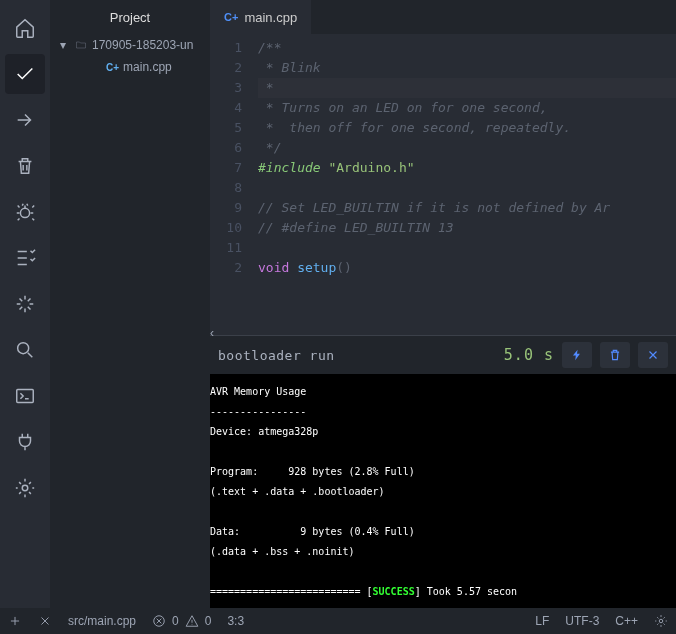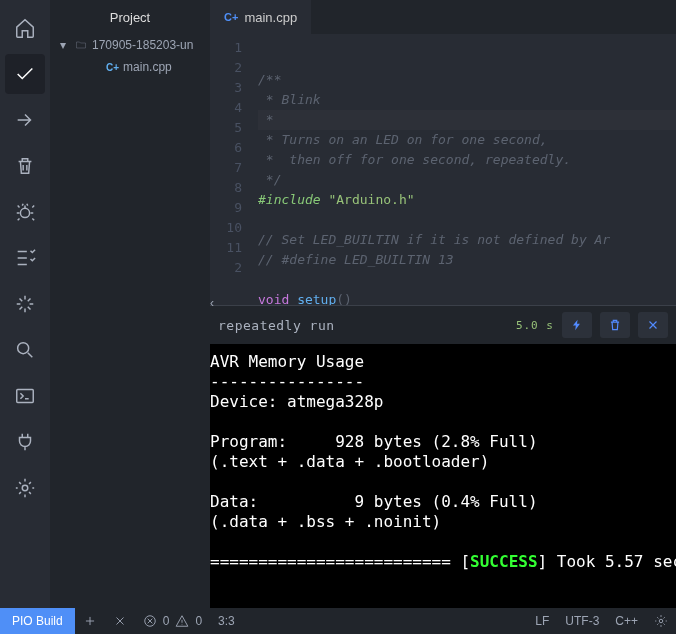--- a/index.html
+++ b/index.html
@@ -14,35 +14,35 @@
 .tree { padding:0 4px 0 8px; font-size:12px; }
 .tree .row { display:flex; align-items:center; gap:4px; padding:4px 2px; overflow:hidden; white-space:nowrap; color:#9da5b4; }
 .tree .row .chev { width:10px; }
 .tree .row .fld { width:14px; height:12px; stroke:#6c7280; fill:none; }
 .editor { flex:1; display:flex; flex-direction:column; position:relative; min-width:0; }
 .tabs { height:34px; display:flex; align-items:center; background:#21252b; }
 .tab { display:flex; align-items:center; gap:6px; padding:0 14px; height:100%; background:#282c34; color:#ccc; }
 .tab .ico { color:#4f8ff7; font-size:11px; font-weight:bold; }
 .code { flex:1; display:flex; font-family: Menlo, monospace; font-size:13px; overflow:hidden; background:#282c34; }
 .gutter { width:42px; text-align:right; color:#495162; padding:4px 10px 0 0; line-height:20px; }
-.src { flex:1; padding:4px 0 0 6px; line-height:20px; white-space:pre; color:#5c6370;margin-top:32px; }
+.src { flex:1; padding:4px 0 0 6px; line-height:20px; white-space:pre; color:#5c6370; }
 .src .hl-line { background:rgba(255,255,255,0.025); display:inline-block; width:100%; }
 .kw { color:#89ca78; font-style:italic; }
 .kw2 { color:#c678dd; }
 .str { color:#98c379; }
 .fn { color:#61afef; }
 .cm { color:#5c6370; font-style:italic; }
 .term-wrap { position:relative; border-top:1px solid #3b4049; }
 .term-chev { position:absolute; top:-10px; left:0; width:20px; color:#9da5b4; font-size:12px; }
 .term-head { display:flex; align-items:center; padding:6px 8px; gap:8px; background:#21252b; font-family:Menlo, monospace; }
 .term-head .cmd { flex:1; color:#abb2bf; letter-spacing:.5px; }
-.term-head .time { color:#98c379; font-size:11px; letter-spacing:1px; }
+.term-head .time { color:#98c379; font-size:15px; letter-spacing:1px; }
 .term-head .btn { width:30px; height:26px; background:#2c313a; display:flex; align-items:center; justify-content:center; border-radius:3px; cursor:pointer; color:#528bff; }
 .term-head .btn svg { width:14px; height:14px; stroke:currentColor; fill:none; stroke-width:2; }
-.term-body { background:#000; color:#fff; font-family:Menlo, monospace; font-size:16px; padding:8px 4px 0 0; height:264px; overflow:hidden; }
+.term-body { background:#000; color:#fff; font-family:Menlo, monospace; font-size:10px; padding:8px 4px 0 0; height:234px; overflow:hidden; }
 .term-body pre { line-height:20px; }
 .succ { color:#33ff33; font-weight:bold; }
 .statusbar { height:26px; background:#21252b; display:flex; align-items:center; font-size:12px; color:#9da5b4; }
 .statusbar .seg { display:flex; align-items:center; gap:6px; padding:0 8px; height:100%; }
 .statusbar .seg.pio { background:#4f8ff7; color:#fff; padding:0 12px; }
 .statusbar .flex { flex:1; }
 .ic { width:14px; height:14px; stroke:currentColor; fill:none; stroke-width:1.6; }
 .bug-ico { stroke:currentColor; fill:none; stroke-width:1.5; }
 </style>
 </head>
@@ -161,21 +161,21 @@
 
 <span class="cm">// Set LED_BUILTIN if it is not defined by Ar</span>
 <span class="cm">// #define LED_BUILTIN 13</span>
 
 <span class="kw2">void</span> <span class="fn">setup</span><span>()</span></div>
     </div>
 
     <div class="term-wrap">
       <div class="term-chev">‹</div>
       <div class="term-head">
-        <span class="cmd">repeatedly run</span>
+        <span class="cmd">bootloader run</span>
         <span class="time">5.0 s</span>
         <div class="btn">
             <svg viewBox="0 0 24 24">
               <path d="M13 3L5 13h5l-1 8 8-11h-5z" fill="currentColor" stroke="none"></path>
             </svg>
           </div>
         <div class="btn">
             <svg viewBox="0 0 24 24">
               <path d="M5 7h14M9 7V4h6v3M7 7l1 13h8l1-13"></path>
             </svg>
@@ -197,31 +197,31 @@
 Data:          9 bytes (0.4% Full)
 (.data + .bss + .noinit)
 </span>
 <span>========================= [</span><span class="succ">SUCCESS</span><span>] Took 5.57 secon</span></pre>
       </div>
     </div>
   </div>
 </div>
 
 <div class="statusbar">
-  <div class="seg pio">PIO Build</div>
   <div class="seg">
       <svg class="ic" viewBox="0 0 24 24">
         <path d="M12 5v14M5 12h14"></path>
       </svg>
     </div>
   <div class="seg">
       <svg class="ic" viewBox="0 0 24 24">
         <path d="M6 6l12 12M6 18L18 6"></path>
       </svg>
     </div>
+  <div class="seg">src/main.cpp</div>
   <div class="seg">
     <svg class="ic" viewBox="0 0 24 24">
         <circle cx="12" cy="12" r="9"></circle>
         <path d="M8 8l8 8M8 16l8-8"></path>
       </svg>
       <span>0</span>
     <svg class="ic" viewBox="0 0 24 24">
         <path d="M12 3l10 18H2zM12 10v5m0 2v1"></path>
       </svg>
       <span>0</span>

